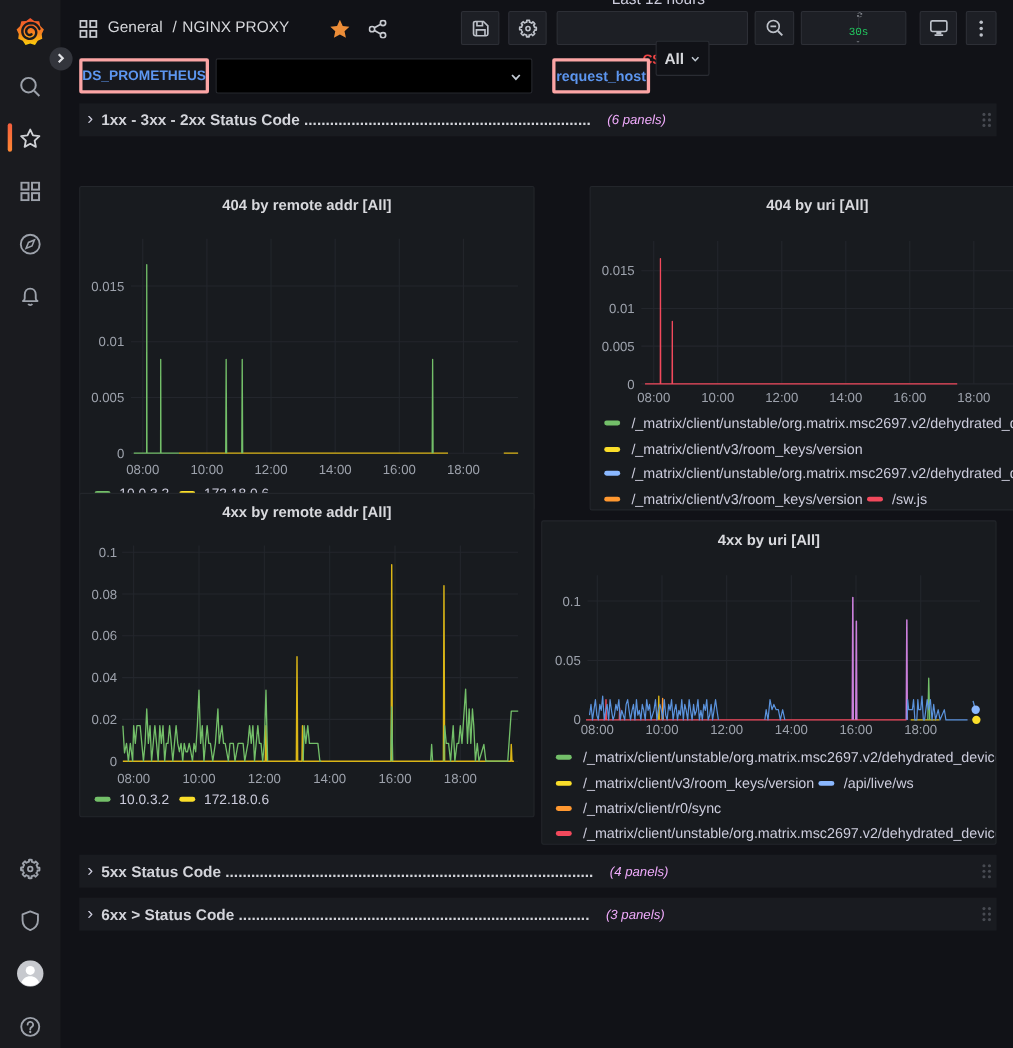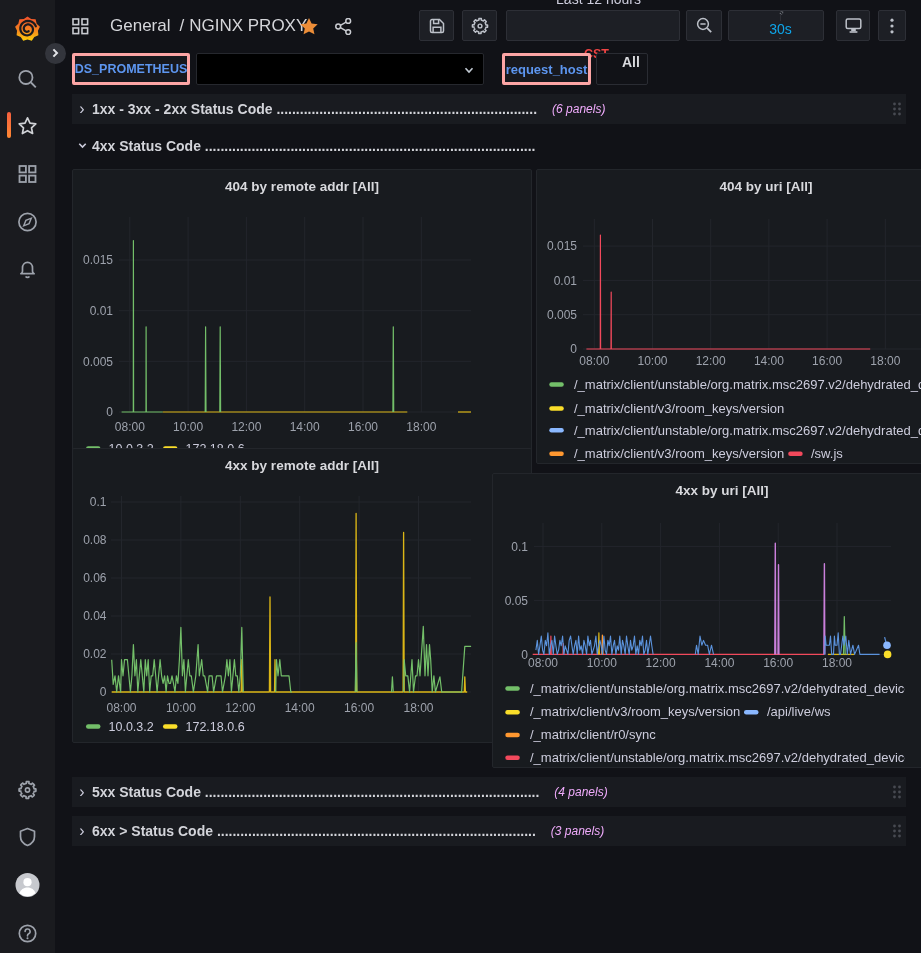--- a/index.html
+++ b/index.html
@@ -25,39 +25,39 @@
 
 
 .rowhdr { position:absolute; left:72px; width:834px; height:30px; display:flex;
   align-items:center; color:#d3d4da; font-size:14px; font-weight:bold; }
 .rowhdr .chev { font-weight:normal; width:20px; text-align:center; color:#ccccdc; font-size:16px; line-height:14px; }
 .rowhdr .cnt { color:#f0abfc; font-style:italic; font-weight:normal; font-size:12px; margin-left:15px; white-space:nowrap; }
 .rowbg { background:#191b20; }
 .dots6 { position:absolute; right:4px; top:50%; margin-top:-7px; }
 
 
-.panel { position:absolute; width:460px; height:295px; background:#181b1f;
+.panel { position:absolute; width:414px; height:295px; background:#181b1f;
   border:1px solid #23262b; border-radius:2px; overflow:hidden; }
 .ptitle { position:absolute; top:9px; left:0; width:100%; text-align:center;
   color:#d8d9dd; font-size:13.5px; font-weight:bold; }
 .csvg { position:absolute; top:0; left:0; }
 </style>
 </head>
 <body>
 <div id="root">
 
   <svg class="abs" style="left:72px;top:18px;" width="17" height="17" viewBox="0 0 17 17">
     <g fill="none" stroke="#c9cbd1" stroke-width="1.6">
       <rect x="1" y="1" width="5.6" height="5.6"></rect>
       <rect x="10" y="1" width="5.6" height="5.6"></rect>
       <rect x="1" y="10" width="5.6" height="5.6"></rect>
       <rect x="10" y="10" width="5.6" height="5.6"></rect>
     </g>
   </svg>
-  <div class="abs" style="left:110px;top:16px;color:#d5d6da;font-size:17px;white-space:nowrap;">General<span style="margin:0 5px 0 9px;">/</span>NGINX PROXY</div>
+  <div class="abs" style="left:98px;top:16px;color:#d5d6da;font-size:14px;white-space:nowrap;">General<span style="margin:0 5px 0 9px;">/</span>NGINX PROXY</div>
   <svg class="abs" style="left:300px;top:18px;" width="18" height="17" viewBox="0 0 20 19">
     <path d="M10 0 L12.9 6.2 L19.7 7 L14.7 11.6 L16.1 18.3 L10 15 L3.9 18.3 L5.3 11.6 L0.3 7 L7.1 6.2 Z" fill="#ec8d38"></path>
   </svg>
   <svg class="abs" style="left:335px;top:18px;" width="17" height="17" viewBox="0 0 17 17">
     <g fill="none" stroke="#c9cbd1" stroke-width="1.5">
       <circle cx="3.2" cy="8.5" r="2.4"></circle>
       <circle cx="13.2" cy="2.9" r="2.4"></circle>
       <circle cx="13.2" cy="14.1" r="2.4"></circle>
       <line x1="5.4" y1="7.3" x2="11.1" y2="4.1"></line>
       <line x1="5.4" y1="9.7" x2="11.1" y2="12.9"></line>
@@ -101,21 +101,21 @@
   </div>
 
   <div class="toolbtn" style="left:728px;width:96px;justify-content:flex-start;">
     <svg width="17" height="17" viewBox="0 0 16 16" fill="none" stroke="#bdc1c9" stroke-width="1.5" style="margin-left:10px;">
       <path d="M13.8 6.2 A6 6 0 0 0 2.6 5"></path>
       <path d="M2.2 9.8 A6 6 0 0 0 13.4 11"></path>
       <path d="M13.9 2.5 V6.3 H10.1" fill="none"></path>
       <path d="M2.1 13.5 V9.7 H5.9" fill="none"></path>
     </svg>
     <div style="width:1px;height:31px;background:#2d2f36;margin-left:9px;"></div>
-    <span style="color:#0ea5e9;font-size:14px;margin-left:9px;">30s</span>
+    <span style="color:#22c55e;font-size:10px;margin-left:9px;font-family:Liberation Mono, monospace;">30s</span>
     <svg width="12" height="12" viewBox="0 0 12 12" fill="none" stroke="#bdc1c9" stroke-width="1.6" style="margin-left:7px;">
       <path d="M2.5 4.2 L6 8 L9.5 4.2"></path>
     </svg>
   </div>
 
   <div class="toolbtn" style="left:836px;width:34px;">
     <svg width="17" height="17" viewBox="0 0 17 17" fill="none" stroke="#bdc1c9" stroke-width="1.5">
       <rect x="1.2" y="2" width="14.6" height="9.6" rx="1.5"></rect>
       <rect x="6.2" y="11.6" width="4.6" height="2.6" fill="#bdc1c9" stroke="none"></rect>
       <line x1="4.6" y1="15" x2="12.4" y2="15" stroke-width="1.6"></line>
@@ -130,45 +130,39 @@
     </svg>
   </div>
 
   <div class="vlabel" style="left:72px;width:118px;font-size:12.5px;">DS_PROMETHEUS</div>
   <div class="abs" style="left:196px;top:53px;width:288px;height:32px;background:#000;border:1px solid #26282e;border-radius:2px;">
     <svg width="12" height="12" viewBox="0 0 12 12" fill="none" stroke="#c3cbd4" stroke-width="1.6" style="position:absolute;right:8px;top:10px;">
       <path d="M2.5 4.2 L6 8 L9.5 4.2"></path>
     </svg>
   </div>
   <div class="vlabel" style="left:502px;width:89px;">request_host</div>
-  <div class="abs" style="left:596px;top:53px;width:49px;height:32px;background:#111217;border:1px solid #2a2c33;border-radius:2px;display:flex;padding:0 25px;">
+  <div class="abs" style="left:596px;top:37px;width:49px;height:32px;background:#111217;border:1px solid #2a2c33;border-radius:2px;display:flex;align-items:center;padding:0 7px;">
     <span style="color:#d8d9dd;font-size:14px;font-weight:bold;">All</span>
     <svg width="11" height="11" viewBox="0 0 12 12" fill="none" stroke="#c3cbd4" stroke-width="1.6" style="margin-left:5px;">
       <path d="M2.5 4.2 L6 8 L9.5 4.2"></path>
     </svg>
   </div>
 
   <div class="rowhdr rowbg" style="top:94px;">
     <span class="chev">›</span>
       <span>1xx - 3xx - 2xx Status Code&nbsp;<span id="d1">...................................................................</span></span>
     <span class="cnt">(6 panels)</span>
     <svg class="dots6" width="10" height="14" fill="#474a51">
         <circle cx="2.5" cy="2" r="1.4"></circle>
         <circle cx="7.5" cy="2" r="1.4"></circle>
         <circle cx="2.5" cy="7" r="1.4"></circle>
         <circle cx="7.5" cy="7" r="1.4"></circle>
         <circle cx="2.5" cy="12" r="1.4"></circle>
         <circle cx="7.5" cy="12" r="1.4"></circle>
       </svg>
-  </div>
-  <div class="rowhdr" style="top:131px;">
-    <span class="chev"><svg width="11" height="11" viewBox="0 0 12 12" fill="none" stroke="#ccccdc" stroke-width="1.7">
-          <path d="M2.5 4 L6 7.8 L9.5 4"></path>
-        </svg></span>
-      <span>4xx Status Code&nbsp;<span id="d2">.....................................................................................</span></span>
   </div>
   <div class="rowhdr rowbg" style="top:777px;">
     <span class="chev">›</span>
       <span>5xx Status Code&nbsp;<span id="d3">......................................................................................</span></span>
     <span class="cnt">(4 panels)</span>
     <svg class="dots6" width="10" height="14" fill="#474a51">
         <circle cx="2.5" cy="2" r="1.4"></circle>
         <circle cx="7.5" cy="2" r="1.4"></circle>
         <circle cx="2.5" cy="7" r="1.4"></circle>
         <circle cx="7.5" cy="7" r="1.4"></circle>

